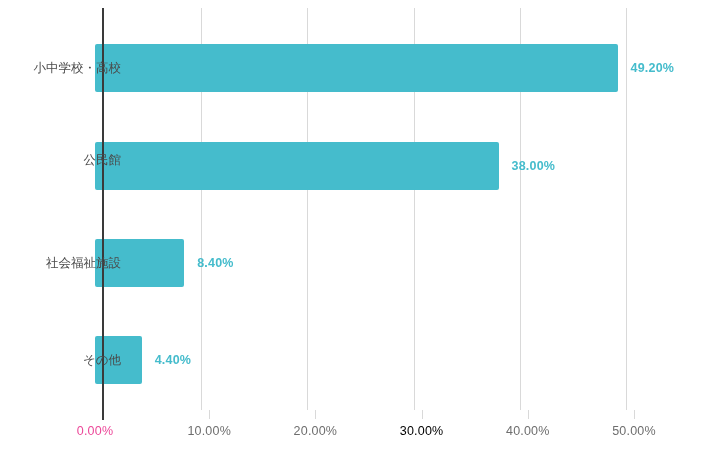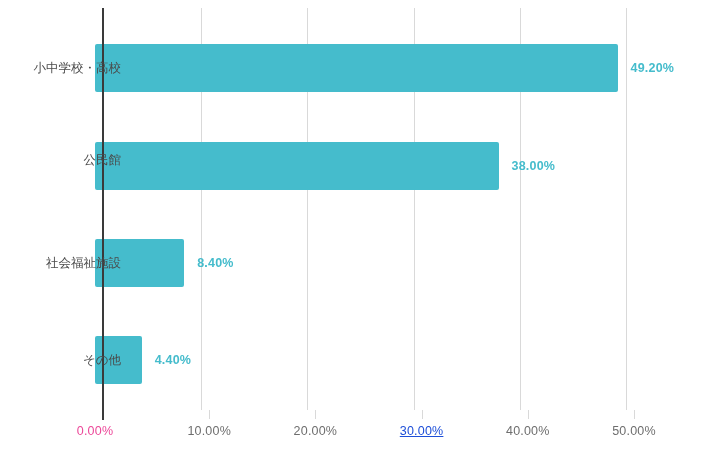--- a/index.html
+++ b/index.html
@@ -153,20 +153,20 @@
       <div class="cat-label" style="top: 360px; color: rgb(74, 74, 74); text-align: right;">その他</div>
     </div>
 
   <div id="xticks">
       <div class="xtick-label" style="left: 95px; color: #ec4899;">0.00%</div>
       <div class="xtick-mark" style="left: 209.2px; background: rgb(217, 217, 217);"></div>
       <div class="xtick-label" style="left: 209.2px; color: rgb(110, 110, 110);">10.00%</div>
       <div class="xtick-mark" style="left: 315.4px; background: rgb(217, 217, 217);"></div>
       <div class="xtick-label" style="left: 315.4px; color: rgb(110, 110, 110);">20.00%</div>
       <div class="xtick-mark" style="left: 421.6px; background: rgb(217, 217, 217);"></div>
-      <div class="xtick-label" style="left: 421.6px; color: #1d4ed8; text-decoration: underline;">30.00%</div>
+      <div class="xtick-label" style="left: 421.6px; color: #000000;">30.00%</div>
       <div class="xtick-mark" style="left: 527.8px; background: rgb(217, 217, 217);"></div>
       <div class="xtick-label" style="left: 527.8px; color: rgb(110, 110, 110);">40.00%</div>
       <div class="xtick-mark" style="left: 634px; background: rgb(217, 217, 217);"></div>
       <div class="xtick-label" style="left: 634px; color: rgb(110, 110, 110);">50.00%</div>
     </div>
 
 </div>
 
 </body></html>

